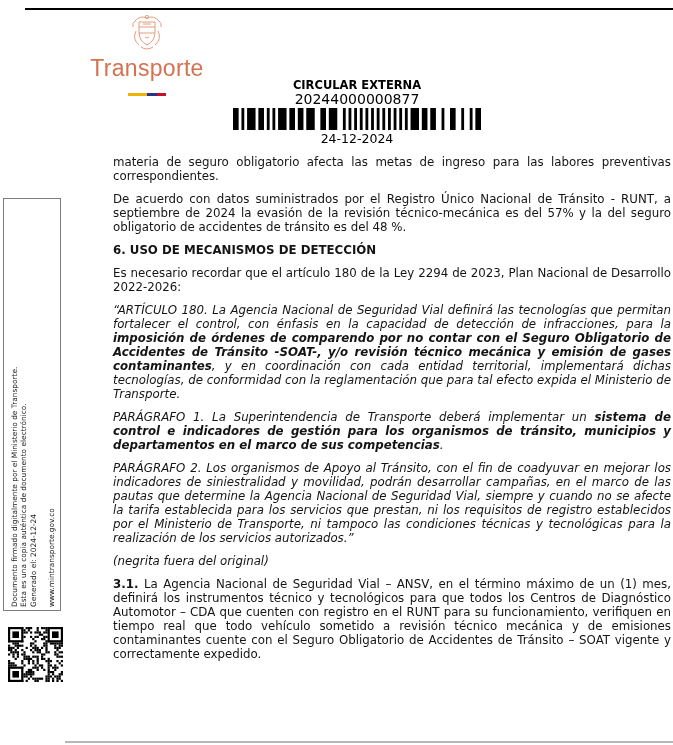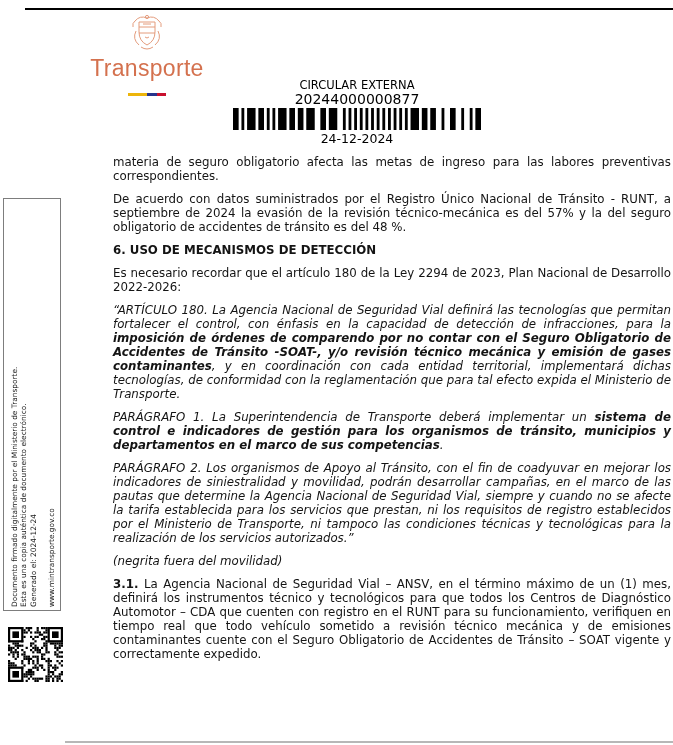--- a/index.html
+++ b/index.html
@@ -13,21 +13,21 @@
   .logo svg{display:block;margin:0 auto;}
   .logo-name{font-family:"Liberation Sans",sans-serif;font-size:23px;line-height:26px;
              color:#d4714e;letter-spacing:.3px;}
   .flag{display:inline-flex;width:38px;height:3px;margin-top:4px;}
   .flag .y{width:50%;background:#edb50a;}
   .flag .b{width:25%;background:#27348b;}
   .flag .r{width:25%;background:#c8102e;}
 
   
   .doc-head{position:absolute;left:89px;top:79px;width:536px;text-align:center;color:#000;}
-  .doc-type{font-weight:normal;font-size:11.5px;line-height:13px;}
+  .doc-type{font-weight:bold;font-size:11.5px;line-height:13px;}
   .doc-number{font-size:14px;line-height:13px;margin-top:1px;}
   .barcode{display:block;margin:2px auto 0;}
   .doc-date{font-size:12.5px;line-height:14px;margin-top:2px;}
 
   
   .sig-box{position:absolute;left:3px;top:198px;width:58px;height:413px;
            border:1px solid #7d7d7d;box-sizing:border-box;}
   .sig-text{position:absolute;left:10px;top:607px;width:402px;
             transform:rotate(-90deg);transform-origin:0 0;
             font-size:7.4px;line-height:9.3px;color:#1a1a1a;white-space:nowrap;}
@@ -349,17 +349,17 @@
   </svg>
 
 <div class="content">
   <p>materia de seguro obligatorio afecta las metas de ingreso para las labores preventivas correspondientes.</p>
   <p>De acuerdo con datos suministrados por el Registro Único Nacional de Tránsito - RUNT, a septiembre de 2024 la evasión de la revisión técnico-mecánica es del 57% y la del seguro obligatorio de accidentes de tránsito es del 48 %.</p>
   <p class="sec-head">6. USO DE MECANISMOS DE DETECCIÓN</p>
   <p>Es necesario recordar que el artículo 180 de la Ley 2294 de 2023, Plan Nacional de Desarrollo 2022-2026:</p>
   <p class="quote"><span>“ARTÍCULO 180. La Agencia Nacional de Seguridad Vial definirá las tecnologías que permitan fortalecer el control, con énfasis en la capacidad de detección de infracciones, para la </span><span class="b">imposición de órdenes de comparendo por no contar con el Seguro Obligatorio de Accidentes de Tránsito -SOAT-, y/o revisión técnico mecánica y emisión de gases contaminantes</span><span>, y en coordinación con cada entidad territorial, implementará dichas tecnologías, de conformidad con la reglamentación que para tal efecto expida el Ministerio de Transporte.</span></p>
   <p class="quote"><span>PARÁGRAFO 1. La Superintendencia de Transporte deberá implementar un </span><span class="b">sistema de control e indicadores de gestión para los organismos de tránsito, municipios y departamentos en el marco de sus competencias</span><span>.</span></p>
   <p class="quote no-gap">PARÁGRAFO 2. Los organismos de Apoyo al Tránsito, con el fin de coadyuvar en mejorar los indicadores de siniestralidad y movilidad, podrán desarrollar campañas, en el marco de las pautas que determine la Agencia Nacional de Seguridad Vial, siempre y cuando no se afecte la tarifa establecida para los servicios que prestan, ni los requisitos de registro establecidos por el Ministerio de Transporte, ni tampoco las condiciones técnicas y tecnológicas para la realización de los servicios autorizados.”</p>
-  <p class="quote">(negrita fuera del movilidad)</p>
+  <p class="quote">(negrita fuera del original)</p>
   <p><span class="b">3.1.</span><span> La Agencia Nacional de Seguridad Vial – ANSV, en el término máximo de un (1) mes, definirá los instrumentos técnico y tecnológicos para que todos los Centros de Diagnóstico Automotor – CDA que cuenten con registro en el RUNT para su funcionamiento, verifiquen en tiempo real que todo vehículo sometido a revisión técnico mecánica y de emisiones contaminantes cuente con el Seguro Obligatorio de Accidentes de Tránsito – SOAT vigente y correctamente expedido.</span></p>
 </div>
 
 <div class="bottom-rule"></div>
 
 </body></html>

